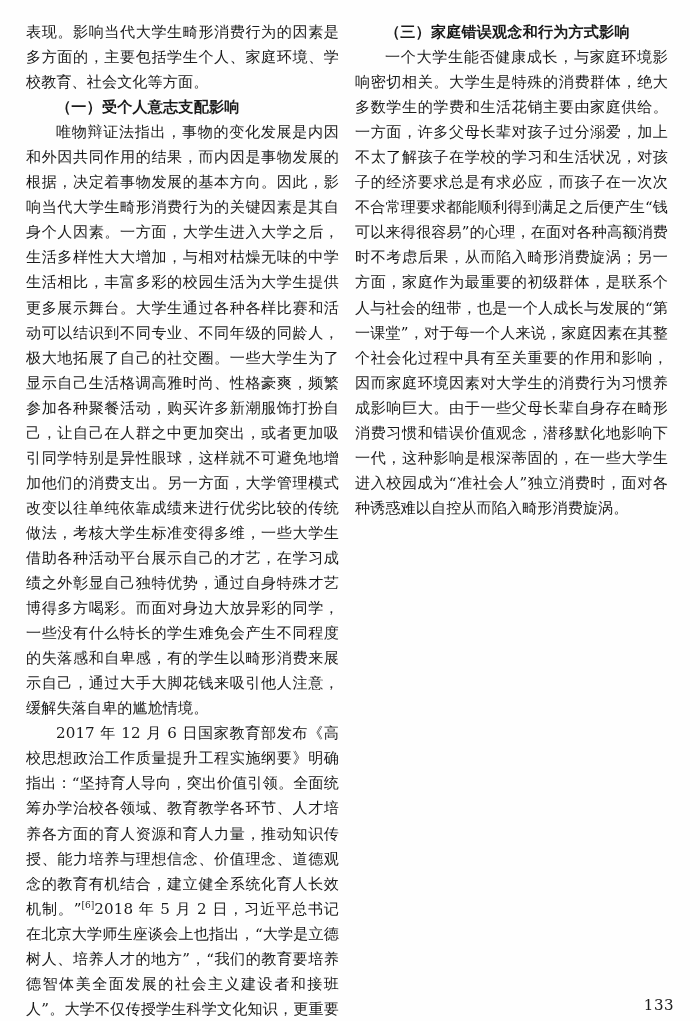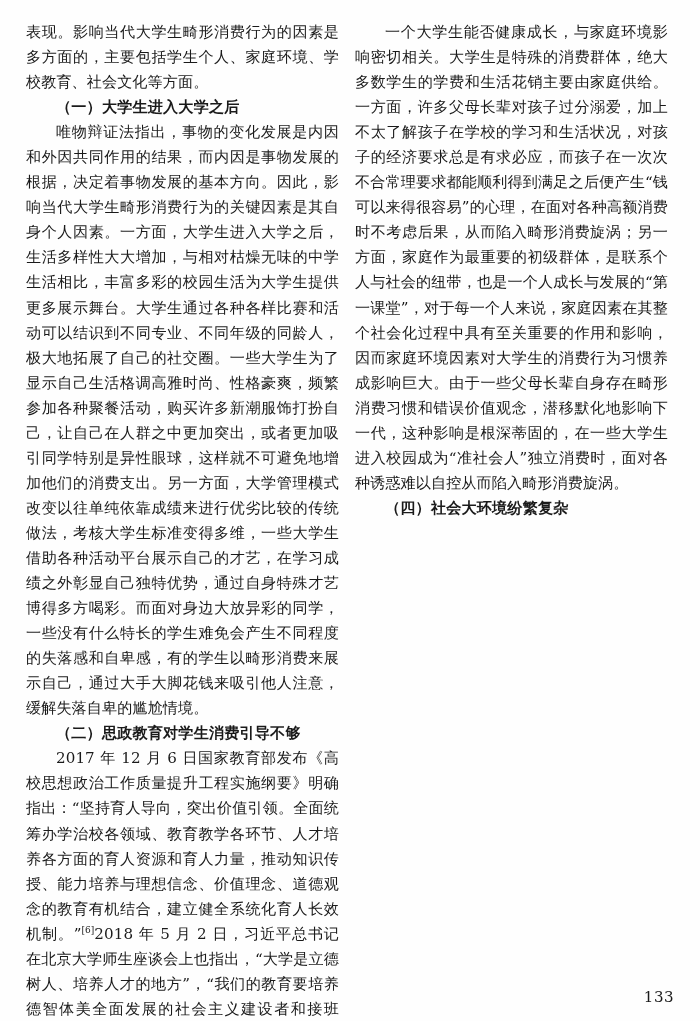--- a/index.html
+++ b/index.html
@@ -55,44 +55,43 @@
   }
   sup.cite {
     font-size: 9px;
     vertical-align: super;
     line-height: 0;
     letter-spacing: 0;
   }
   .pagenum {
     position: absolute;
     right: 26px;
-    bottom: 14px;
+    bottom: 6px;
     font-size: 15px;
     line-height: 20px;
     font-family: "DejaVu Serif", "Liberation Serif", serif;
     letter-spacing: 0.5px;
     color: #1a1a1a;
   }
 </style>
 </head>
 <body>
 
 <div class="page">
   <div class="columns">
 
     <div class="col">
       <p class="para">表现。影响当代大学生畸形消费行为的因素是多方面的，主要包括学生个人、家庭环境、学校教育、社会文化等方面。</p>
-      <h2 class="subhead">（一）大学生进入大学之后</h2>
+      <h2 class="subhead">（一）受个人意志支配影响</h2>
       <p class="para indent">唯物辩证法指出，事物的变化发展是内因和外因共同作用的结果，而内因是事物发展的根据，决定着事物发展的基本方向。因此，影响当代大学生畸形消费行为的关键因素是其自身个人因素。一方面，大学生进入大学之后，生活多样性大大增加，与相对枯燥无味的中学生活相比，丰富多彩的校园生活为大学生提供更多展示舞台。大学生通过各种各样比赛和活动可以结识到不同专业、不同年级的同龄人，极大地拓展了自己的社交圈。一些大学生为了显示自己生活格调高雅时尚、性格豪爽，频繁参加各种聚餐活动，购买许多新潮服饰打扮自己，让自己在人群之中更加突出，或者更加吸引同学特别是异性眼球，这样就不可避免地增加他们的消费支出。另一方面，大学管理模式改变以往单纯依靠成绩来进行优劣比较的传统做法，考核大学生标准变得多维，一些大学生借助各种活动平台展示自己的才艺，在学习成绩之外彰显自己独特优势，通过自身特殊才艺博得多方喝彩。而面对身边大放异彩的同学，一些没有什么特长的学生难免会产生不同程度的失落感和自卑感，有的学生以畸形消费来展示自己，通过大手大脚花钱来吸引他人注意，缓解失落自卑的尴尬情境。</p>
-      <h2 class="subhead">（二）思政教育对学生消费引导不够</h2>
       <p class="para indent">2017 年 12 月 6 日国家教育部发布《高校思想政治工作质量提升工程实施纲要》明确指出：“坚持育人导向，突出价值引领。全面统筹办学治校各领域、教育教学各环节、人才培养各方面的育人资源和育人力量，推动知识传授、能力培养与理想信念、价值理念、道德观念的教育有机结合，建立健全系统化育人长效机制。”<sup class="cite">[6]</sup>2018 年 5 月 2 日，习近平总书记在北京大学师生座谈会上也指出，“大学是立德树人、培养人才的地方”，“我们的教育要培养德智体美全面发展的社会主义建设者和接班人”。大学不仅传授学生科学文化知识，更重要的是将学生培养成具备正确的世界观、人生观、价值观的全面发展人才。目前，我国高校的思想政治教育对学生的理财、消费教育还没有引起足够重视，对大学生正确的消费心理和消费行为引导不够，对一些学生特别是贫困生高校还只是停留在帮助他们解决实际生活困难上，而对一些畸形消费行为很少关注，没有意识到导致畸形消费的深层次原因是价值观教</p>
     </div>
 
     <div class="col">
+      <h2 class="subhead">（三）家庭错误观念和行为方式影响</h2>
       <p class="para indent">一个大学生能否健康成长，与家庭环境影响密切相关。大学生是特殊的消费群体，绝大多数学生的学费和生活花销主要由家庭供给。一方面，许多父母长辈对孩子过分溺爱，加上不太了解孩子在学校的学习和生活状况，对孩子的经济要求总是有求必应，而孩子在一次次不合常理要求都能顺利得到满足之后便产生“钱可以来得很容易”的心理，在面对各种高额消费时不考虑后果，从而陷入畸形消费旋涡；另一方面，家庭作为最重要的初级群体，是联系个人与社会的纽带，也是一个人成长与发展的“第一课堂”，对于每一个人来说，家庭因素在其整个社会化过程中具有至关重要的作用和影响，因而家庭环境因素对大学生的消费行为习惯养成影响巨大。由于一些父母长辈自身存在畸形消费习惯和错误价值观念，潜移默化地影响下一代，这种影响是根深蒂固的，在一些大学生进入校园成为“准社会人”独立消费时，面对各种诱惑难以自控从而陷入畸形消费旋涡。</p>
-      <h2 class="subhead">（四）社会大环境纷繁复杂</h2>
 
     </div>
 
   </div>
 
   <div class="pagenum">133</div>
 </div>
 
 </body></html>

